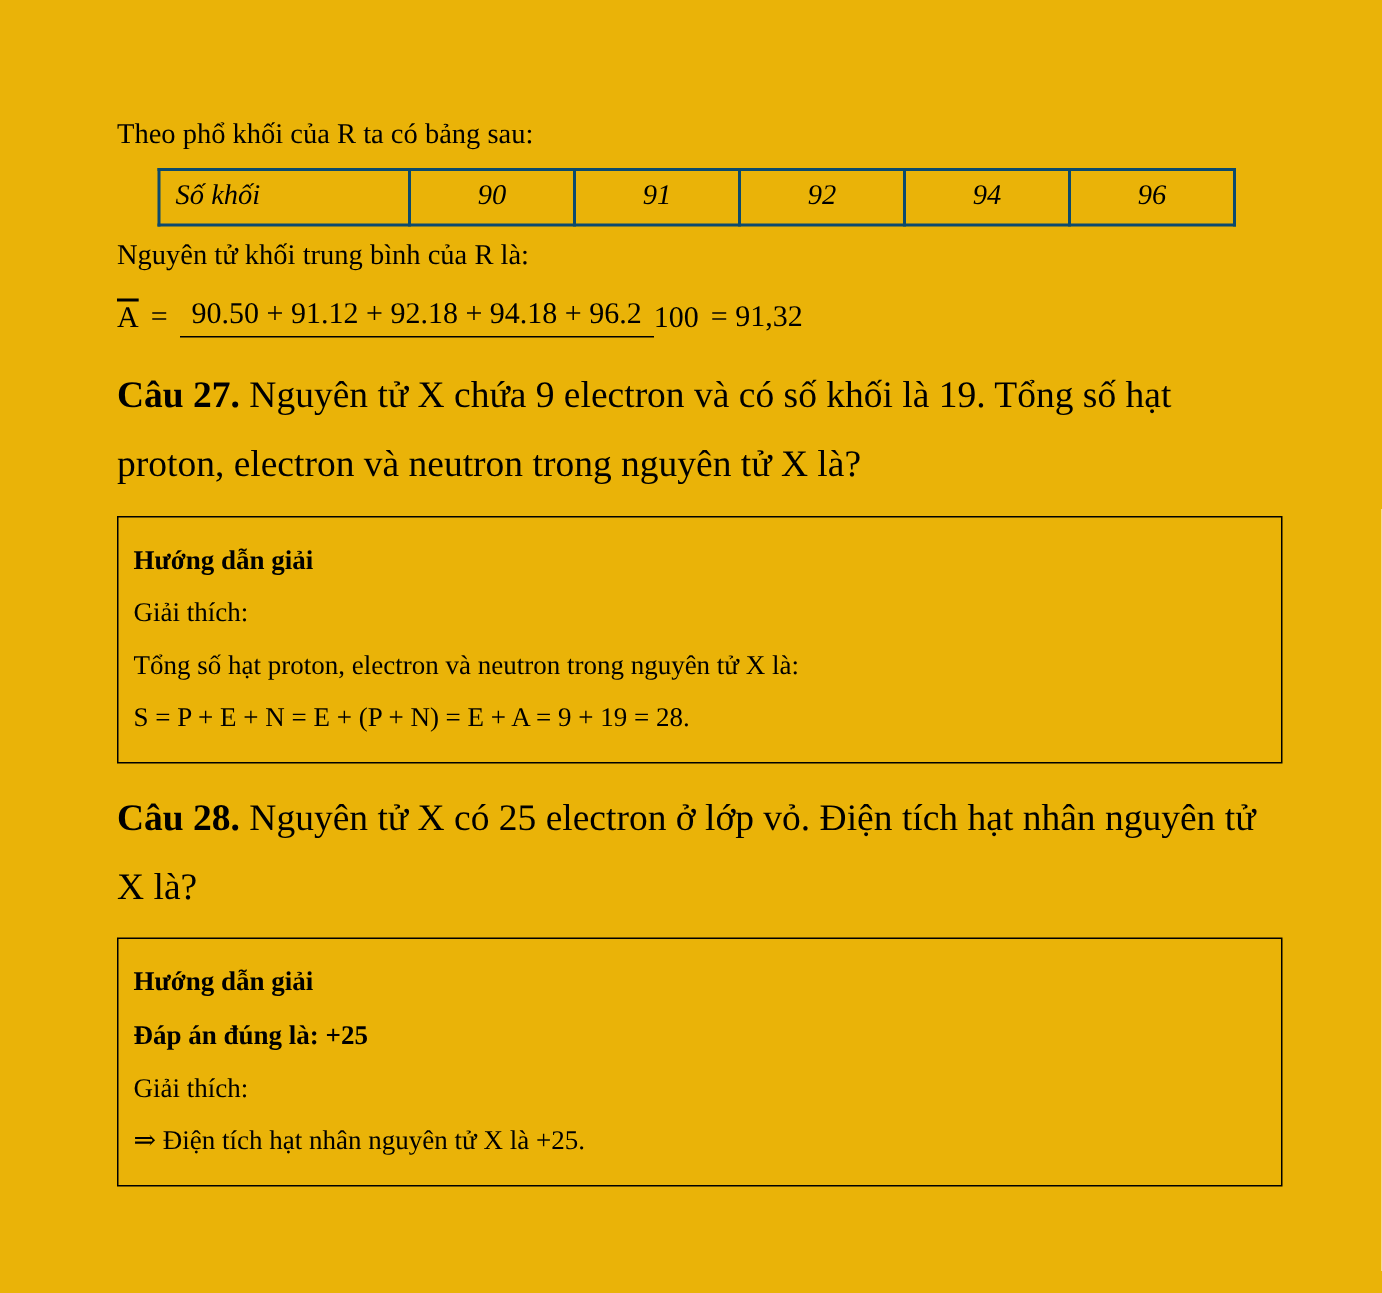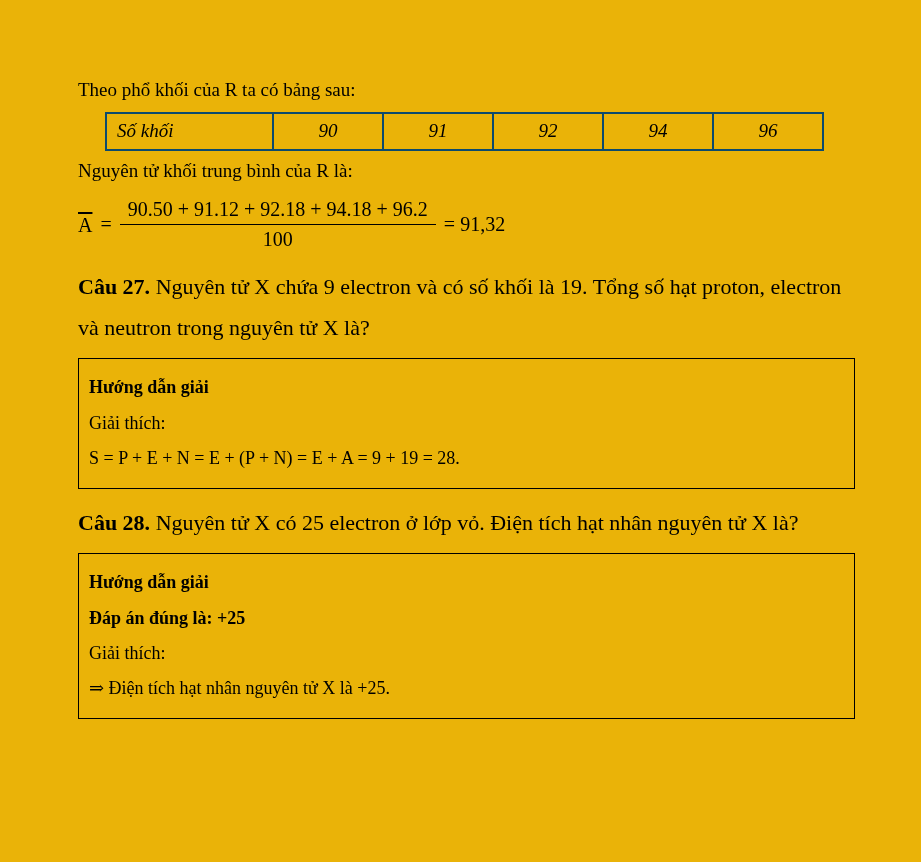--- a/index.html
+++ b/index.html
@@ -48,34 +48,34 @@
     gap: 8px;
     font-size: 20px;
     margin: 14px 0 16px 0;
   }
   .overline-a {
     text-decoration: overline;
     padding-top: 2px;
   }
   .frac {
     display: inline-flex;
-    flex-direction: column;
+    flex-direction: row;
     text-align: center;
     vertical-align: middle;
   }
   .frac .num {
     border-bottom: 1px solid #000;
     padding: 0 8px 3px 8px;
   }
   .frac .den {
     padding-top: 3px;
   }
   
   .question {
-    font-size: 22px;
+    font-size: 25px;
     line-height: 1.85;
     margin: 14px 0 10px 0;
   }
   .question .q-label { font-weight: bold; }
   
   .solution-box {
     border: 1.5px solid #000;
     padding: 6px 12px 8px 10px;
     margin: 6px 0 8px 0;
   }
@@ -118,20 +118,21 @@
     <span>= 91,32</span>
   </div>
 
   <p class="question">
     <span class="q-label">Câu 27.</span><span> Nguyên tử X chứa 9 electron và có số khối là 19. Tổng số hạt proton, electron và neutron trong nguyên tử X là?</span>
   </p>
 
   <div class="solution-box">
     <p class="bold">Hướng dẫn giải</p>
     <p>Giải thích:</p>
+    <p>Tổng số hạt proton, electron và neutron trong nguyên tử X là:</p>
     <p>S = P + E + N = E + (P + N) = E + A = 9 + 19 = 28.</p>
   </div>
 
   <p class="question">
     <span class="q-label">Câu 28.</span><span> Nguyên tử X có 25 electron ở lớp vỏ. Điện tích hạt nhân nguyên tử X là?</span>
   </p>
 
   <div class="solution-box">
     <p class="bold">Hướng dẫn giải</p>
     <p class="bold">Đáp án đúng là: +25</p>

